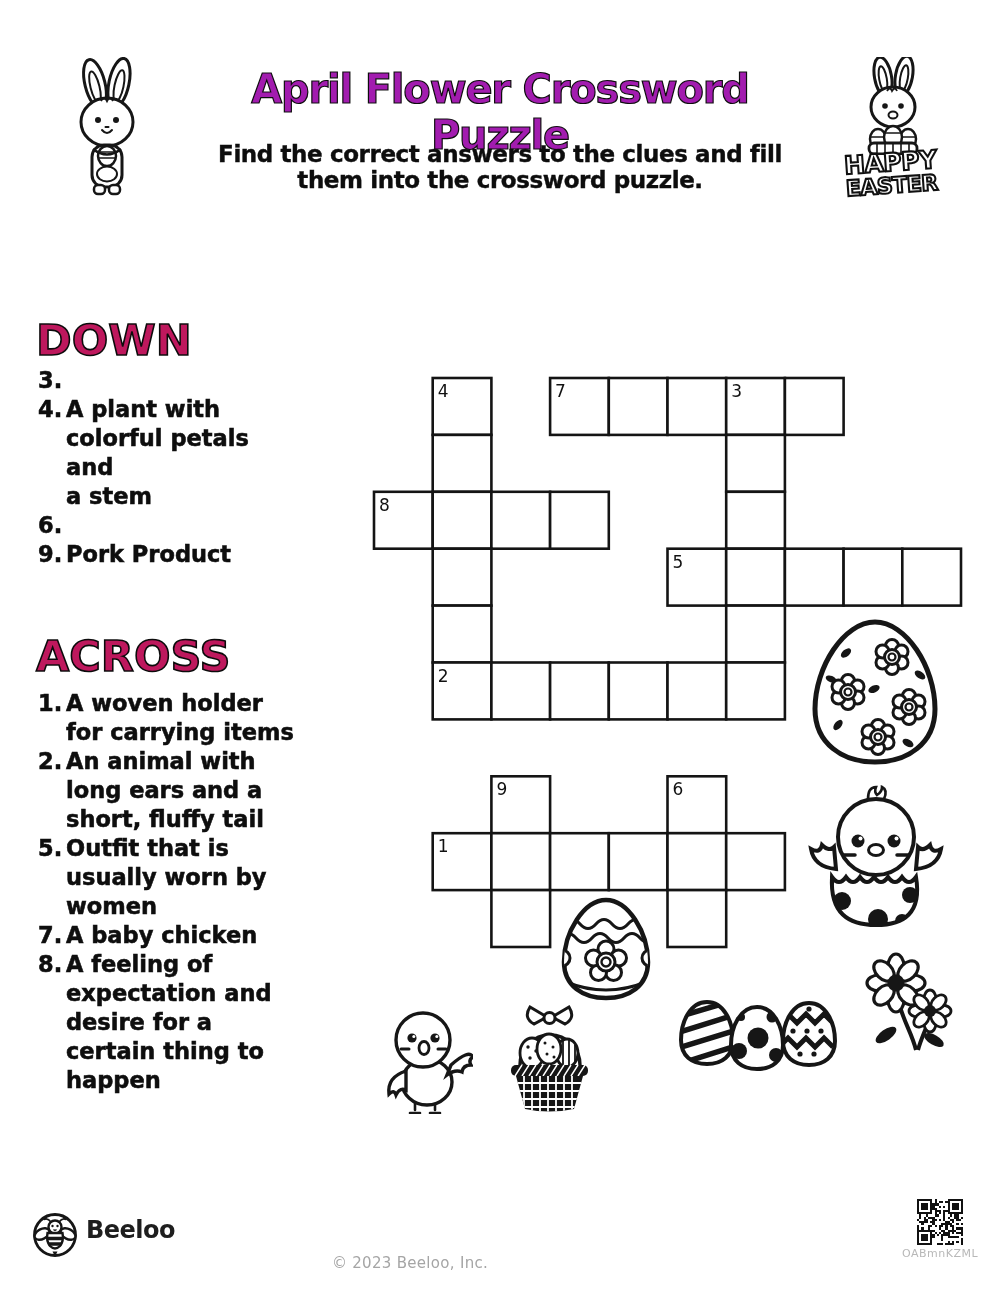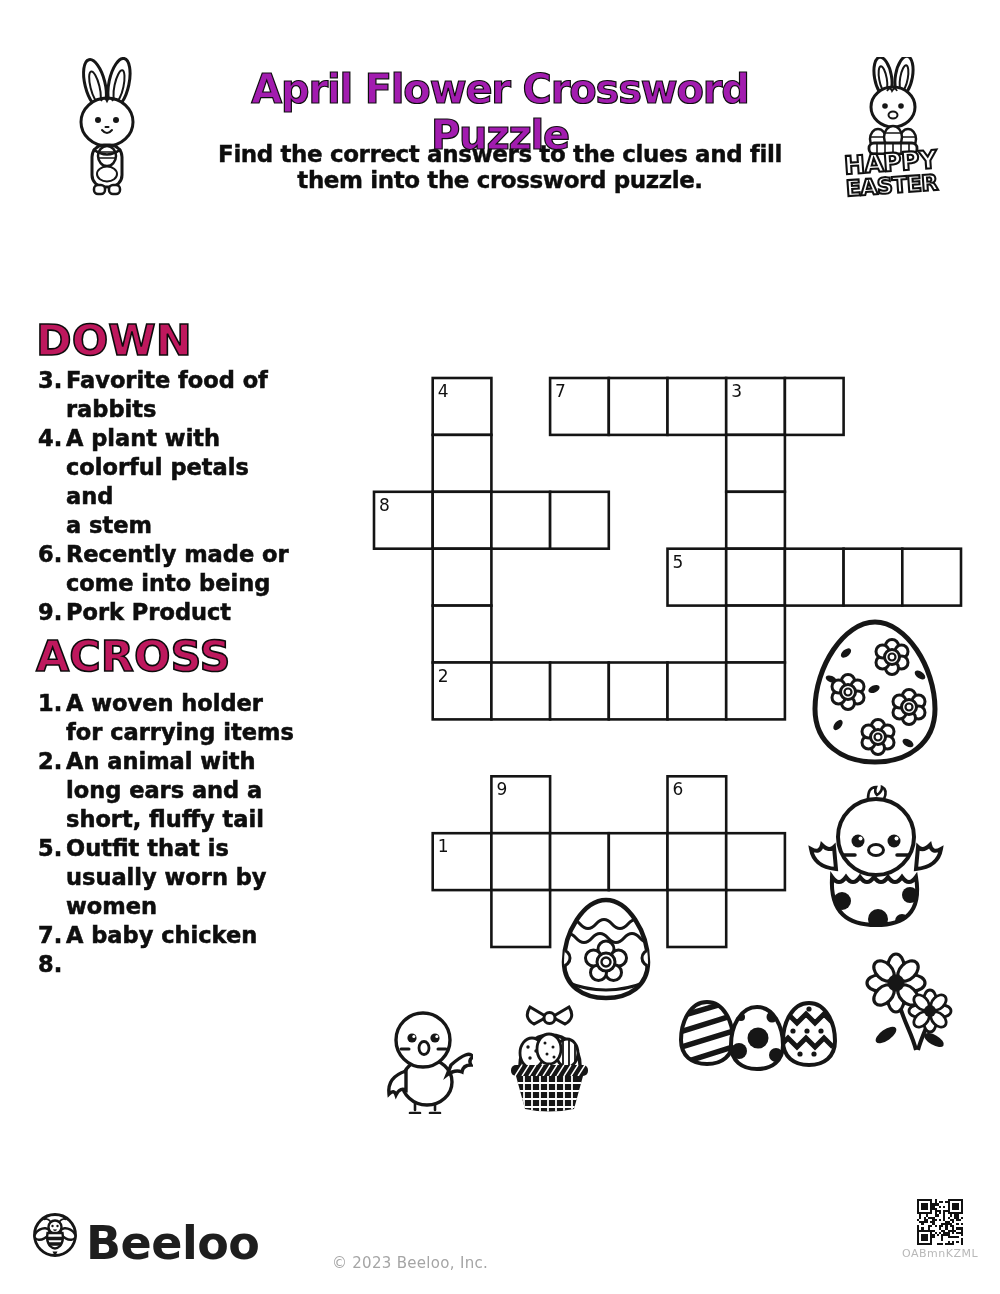--- a/index.html
+++ b/index.html
@@ -25,21 +25,21 @@
   #down-heading { left:36px; top:315px; }
   #across-heading { left:36px; top:631px; }
   .clue-list { list-style:none; width:260px; }
   #down-list { left:38px; top:366px; }
   #across-list { left:38px; top:689px; }
   .clue-list li { display:flex; font-size:22.5px; line-height:29px; font-weight:bold;
                   color:#0e0e0e; -webkit-text-stroke:0.55px #0e0e0e; }
   .clue-num { flex:none; width:28px; }
   .clue-text { white-space:pre-line; }
 
-  .brand { left:86px; top:1216px; font-size:46px; font-weight:800; color:#1e1e1e; letter-spacing:-0.5px; }
+  .brand { left:86px; top:1216px; font-size:24px; font-weight:800; color:#1e1e1e; letter-spacing:-0.5px; }
   .copyright { left:0; top:1254px; width:820px; text-align:center; font-size:15px;
                color:#a5a5a5; letter-spacing:0.3px; }
   .qr-label { left:894px; top:1247px; width:92px; text-align:center; font-size:11px;
               color:#b8b8b8; letter-spacing:0.5px; }
   svg { display:block; }
   #grid-svg text { font-family:"DejaVu Sans", sans-serif; }
 </style>
 </head>
 <body>
 
@@ -92,33 +92,29 @@
   </svg>
   <div class="abs badge">
     <div class="l1">HAPPY</div>
     <div class="l2">EASTER</div>
   </div>
 
   <div class="abs clue-heading" id="down-heading">DOWN</div>
   <ul class="abs clue-list" id="down-list">
       <li>
         <span class="clue-num">3.</span>
-        <span class="clue-text">Favorite food of
-rabbits</span>
       </li>
       <li>
         <span class="clue-num">4.</span>
         <span class="clue-text">A plant with
 colorful petals and
 a stem</span>
       </li>
       <li>
         <span class="clue-num">6.</span>
-        <span class="clue-text">Recently made or
-come into being</span>
       </li>
       <li>
         <span class="clue-num">9.</span>
         <span class="clue-text">Pork Product</span>
       </li>
     </ul>
 
   <div class="abs clue-heading" id="across-heading">ACROSS</div>
   <ul class="abs clue-list" id="across-list">
       <li>
@@ -137,20 +133,25 @@
         <span class="clue-text">Outfit that is
 usually worn by
 women</span>
       </li>
       <li>
         <span class="clue-num">7.</span>
         <span class="clue-text">A baby chicken</span>
       </li>
       <li>
         <span class="clue-num">8.</span>
+        <span class="clue-text">A feeling of
+expectation and
+desire for a
+certain thing to
+happen</span>
       </li>
     </ul>
 
   <svg class="abs" id="grid-svg" width="593" height="575" viewBox="-3 -3 593 575" style="left: 371px; top: 375px;">
       <rect x="58.7" y="0" width="58.7" height="56.9" fill="#fff" stroke="#141414" stroke-width="2.6"></rect>
       <text x="63.7" y="19" font-size="17" fill="#111">4</text>
       <rect x="176.10000000000002" y="0" width="58.7" height="56.9" fill="#fff" stroke="#141414" stroke-width="2.6"></rect>
       <text x="181.10000000000002" y="19" font-size="17" fill="#111">7</text>
       <rect x="234.8" y="0" width="58.7" height="56.9" fill="#fff" stroke="#141414" stroke-width="2.6"></rect>
       <rect x="293.5" y="0" width="58.7" height="56.9" fill="#fff" stroke="#141414" stroke-width="2.6"></rect>

